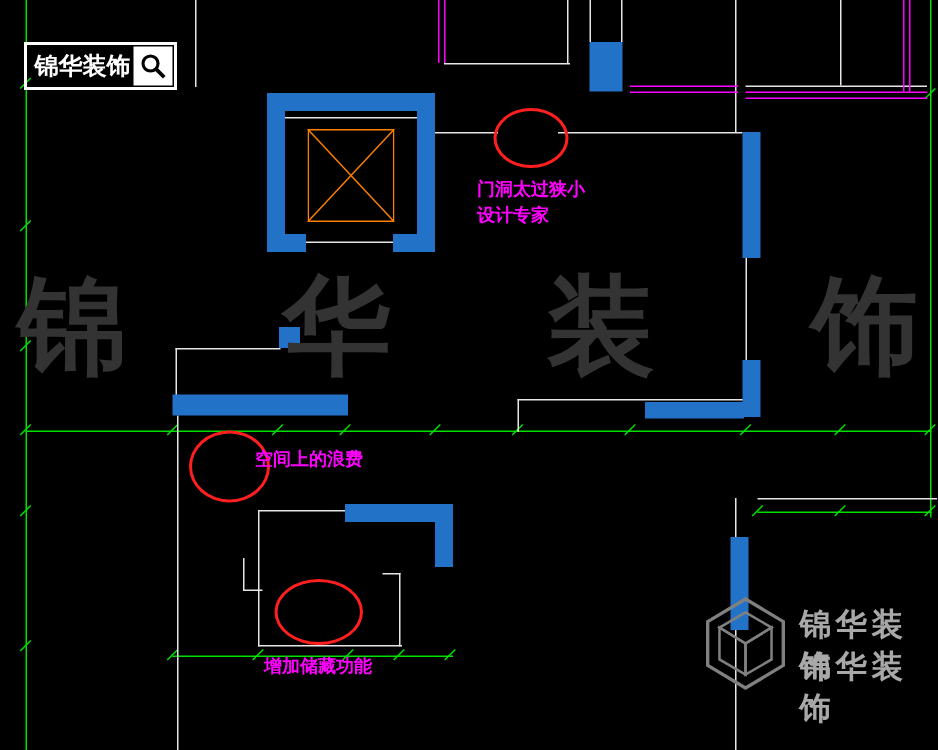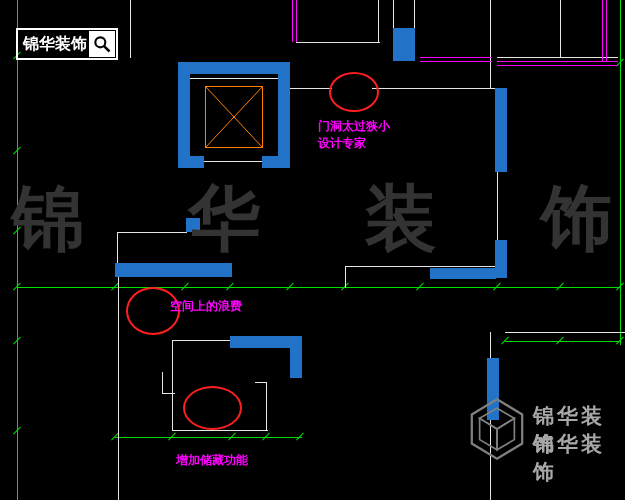--- a/index.html
+++ b/index.html
@@ -130,21 +130,21 @@
   <div class="rell" style="left:126px;top:287px;width:50px;height:44px"></div>
   <div class="rell" style="left:183px;top:386px;width:55px;height:40px"></div>
 
   <div class="anno" style="left:318px;top:118px">
     <div>门洞太过狭小</div>
     <div>设计专家</div>
   </div>
   <div class="anno" style="left:170px;top:298px">
     <div>空间上的浪费</div>
   </div>
-  <div class="anno" style="left:176px;top:452px">
+  <div class="anno" style="left:176px;top:436px">
     <div>增加储藏功能</div>
   </div>
 
   <div id="wm">
     <span>锦</span>
     <span>华</span>
     <span>装</span>
     <span>饰</span>
   </div>
 

